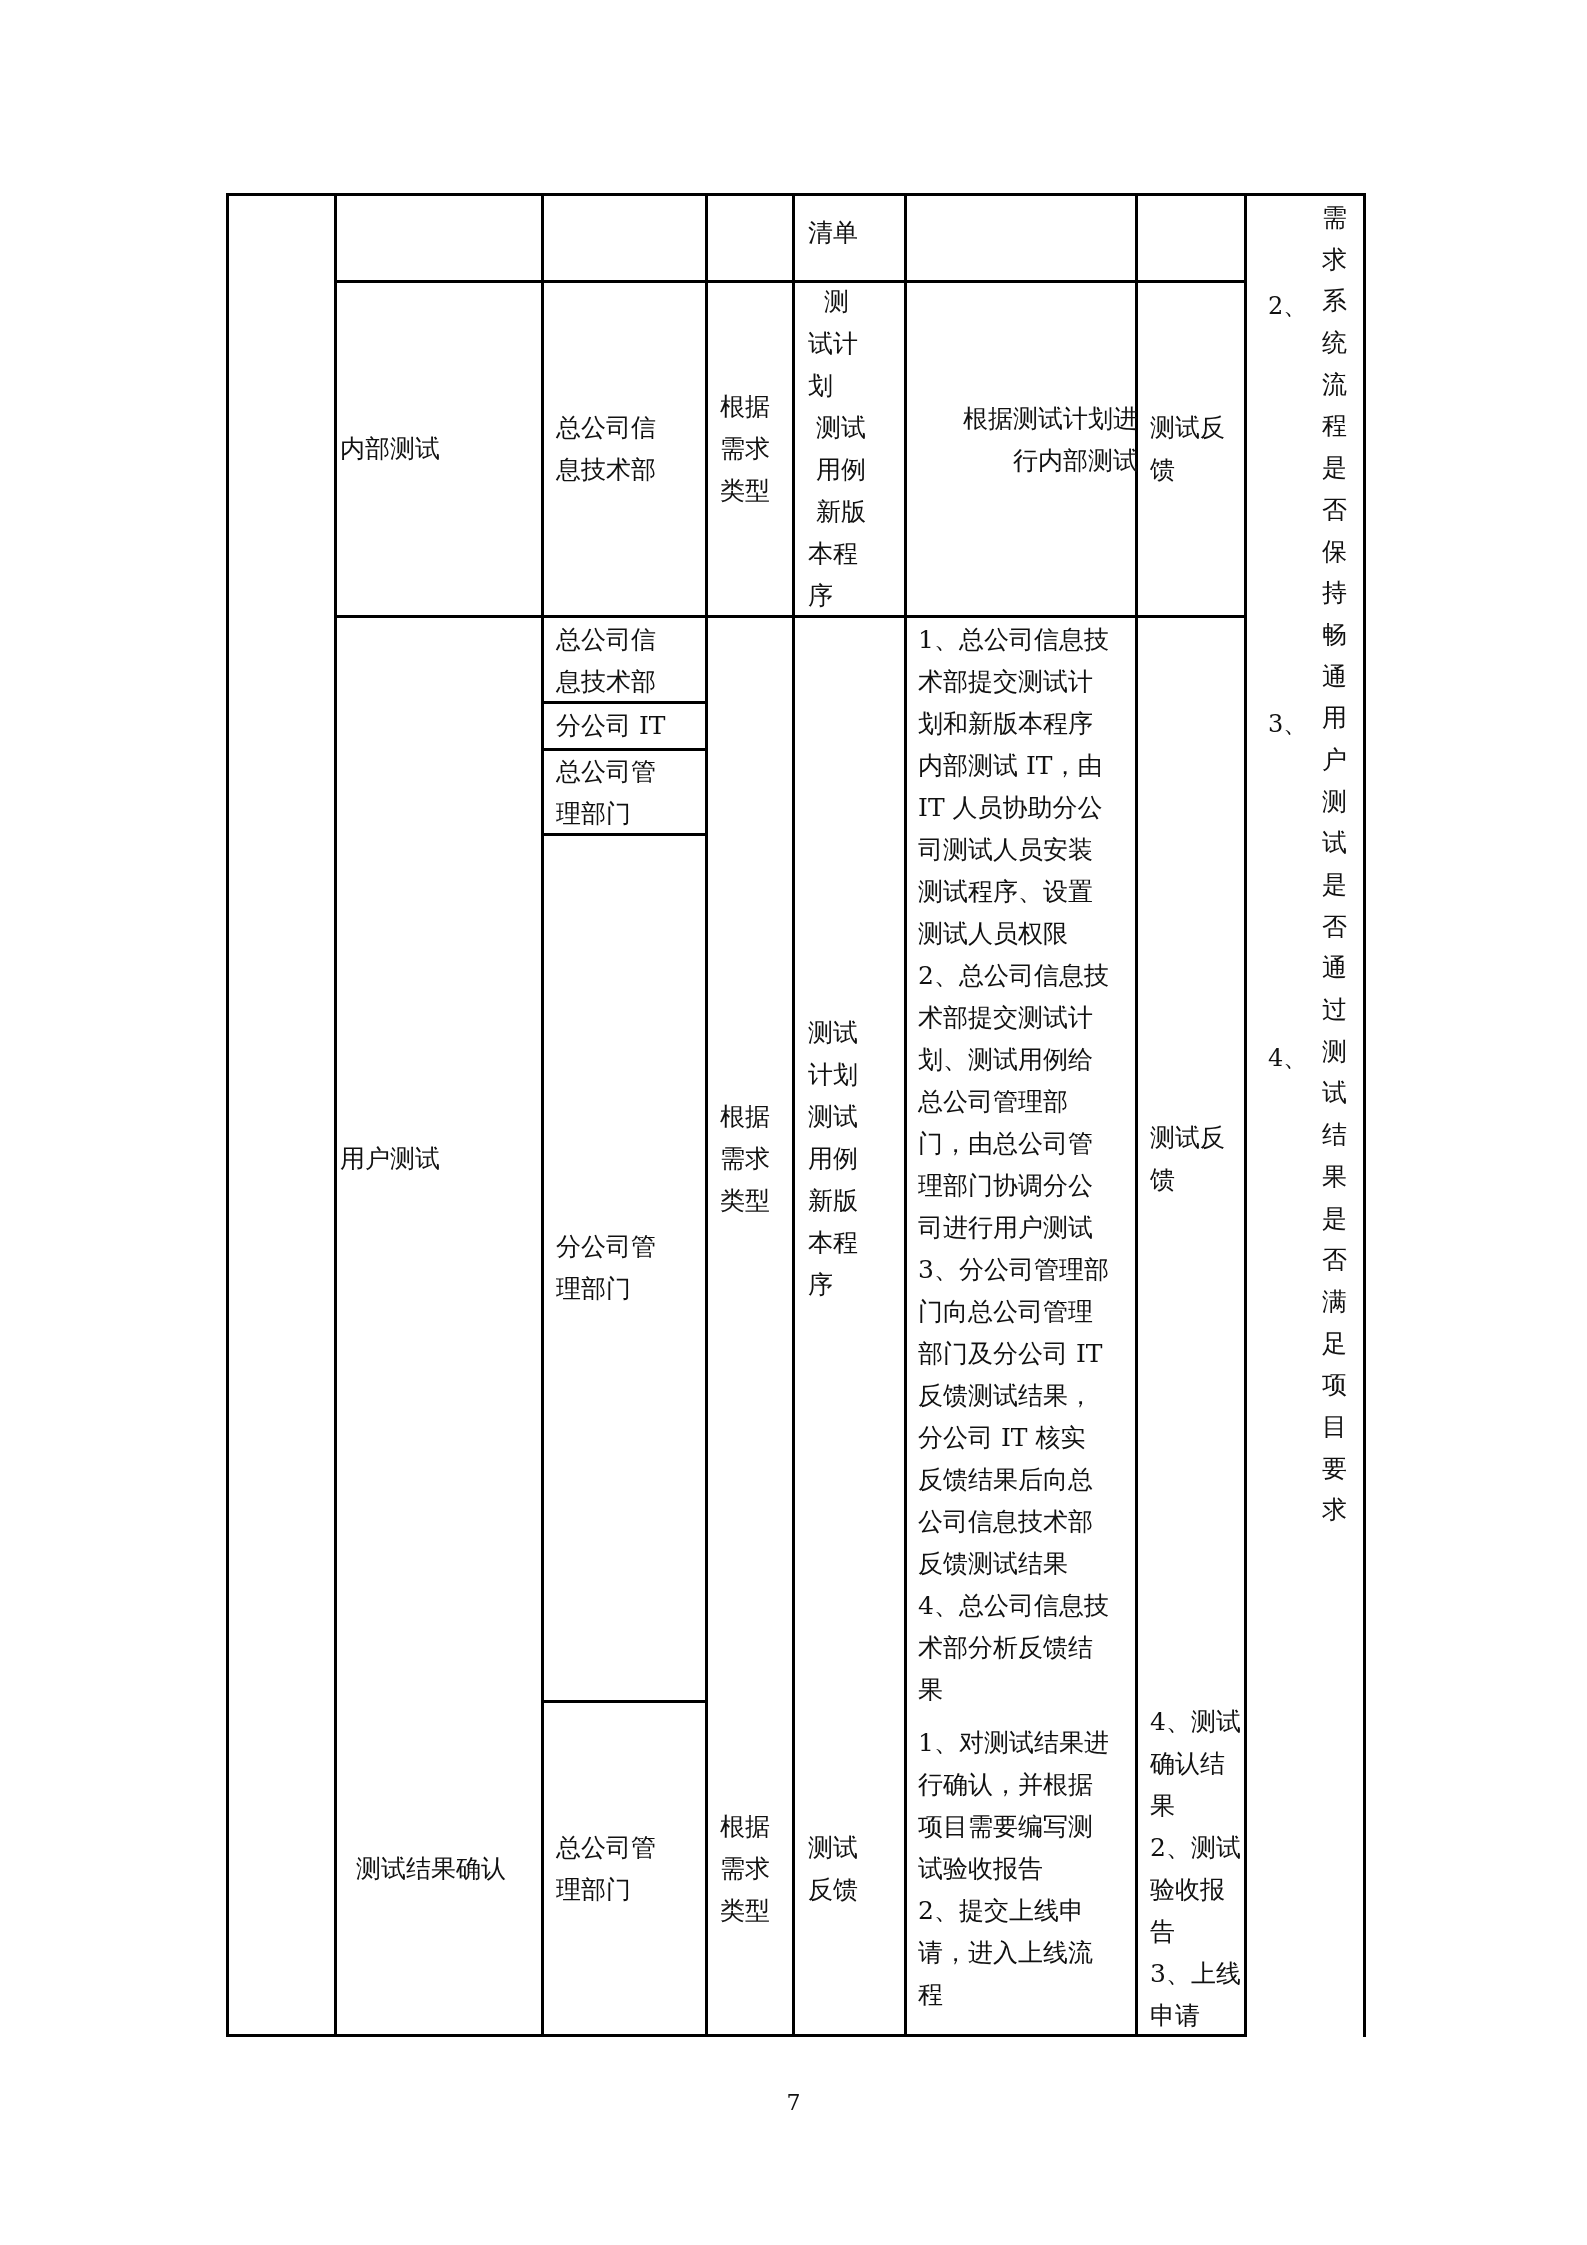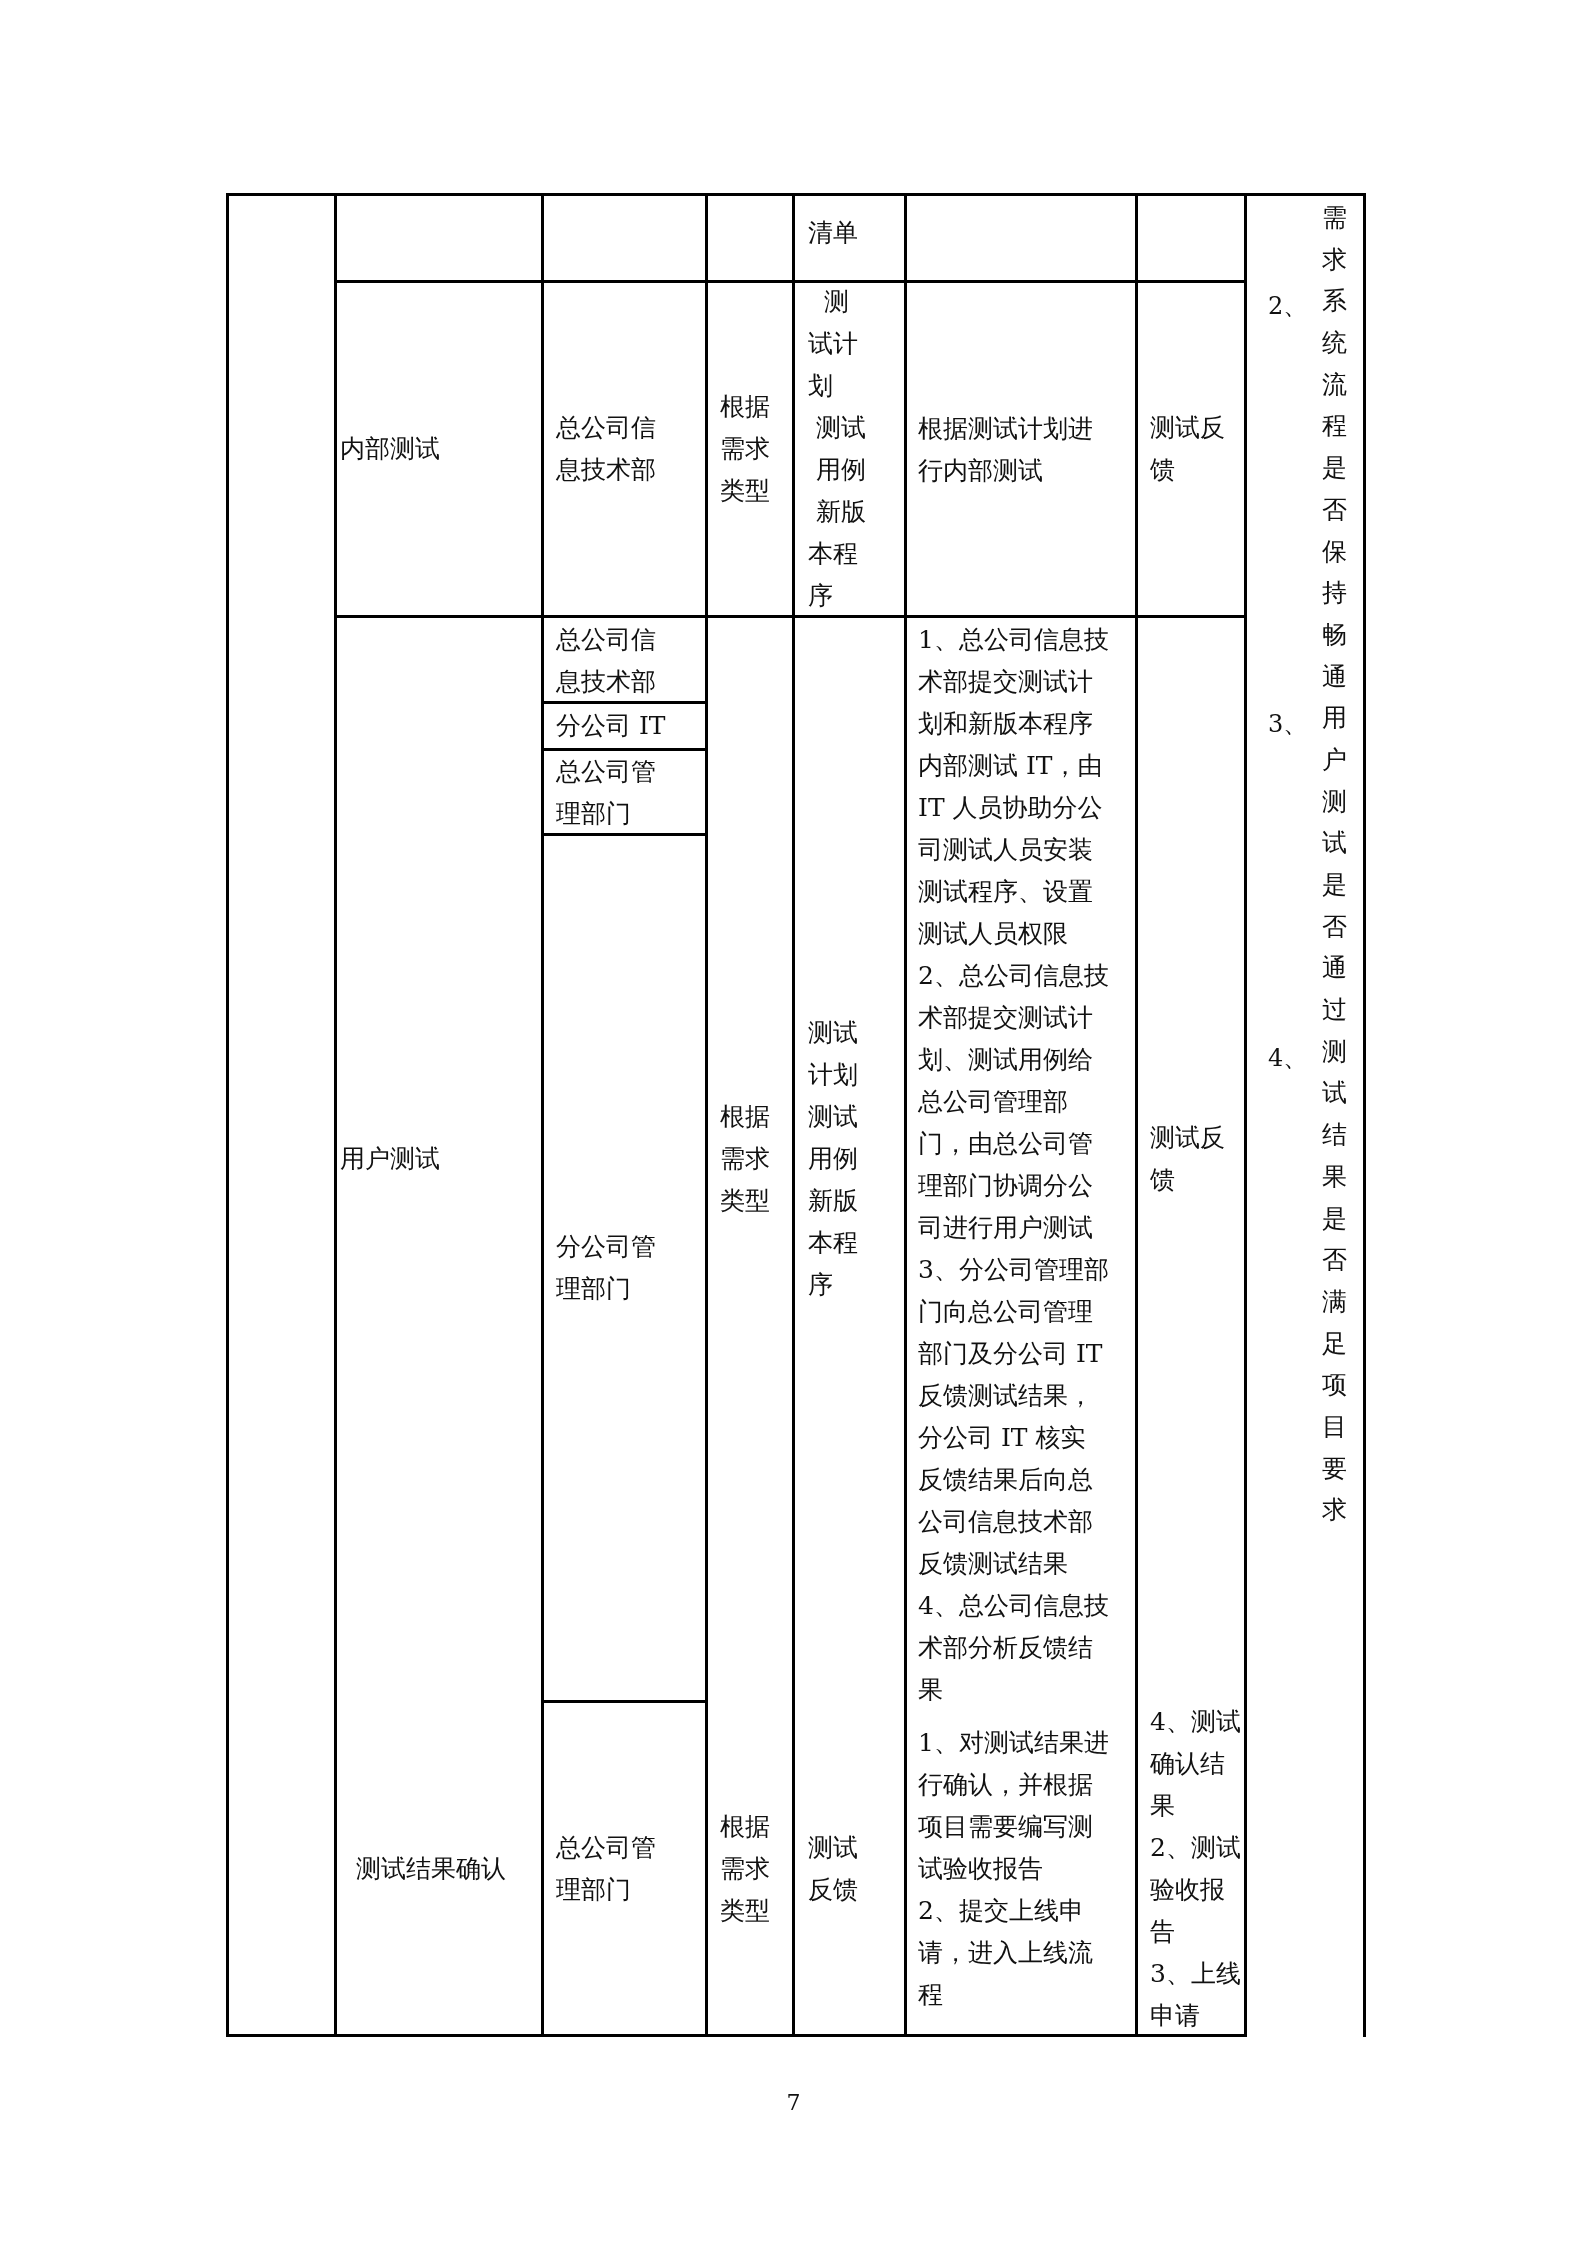--- a/index.html
+++ b/index.html
@@ -64,21 +64,21 @@
 <div class="cell" style="left:808px; top:283px; width:96px; height:332px;">
   <span>  测</span>
   <span>试计</span>
   <span>划</span>
   <span> 测试</span>
   <span> 用例</span>
   <span> 新版</span>
   <span>本程</span>
   <span>序</span>
 </div>
-<div class="cell" style="left:918px; top:284px; width:220px; height:332px;">
+<div class="cell" style="left:918px; top:274px; width:220px; height:332px;align-items:flex-end;">
   <span>根据测试计划进</span>
   <span>行内部测试</span>
 </div>
 <div class="cell" style="left:1150px; top:283px; width:94px; height:332px;">
   <span>测试反</span>
   <span>馈</span>
 </div>
 
 <div class="cell" style="left:340px; top:618px; width:200px; height:1082px;">
   <span>用户测试</span>

